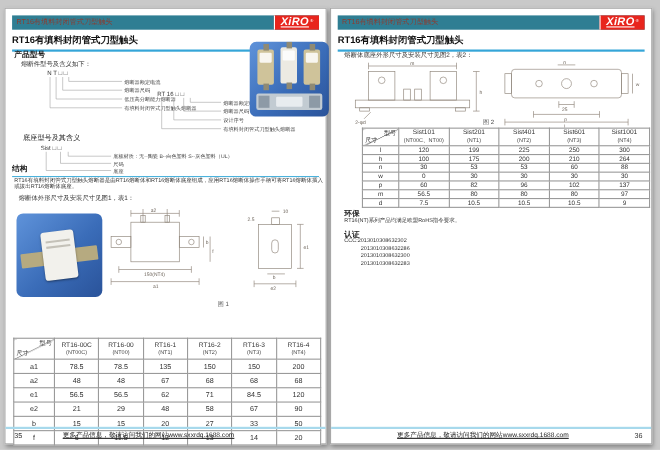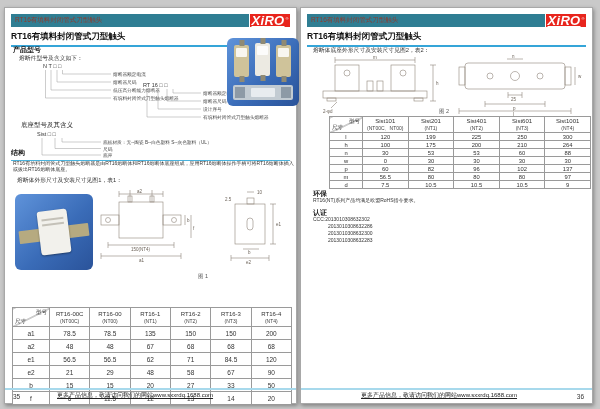--- a/index.html
+++ b/index.html
@@ -4,21 +4,21 @@
 <style>
   html,body{margin:0;padding:0;}
   body{font-family:"Liberation Sans","DejaVu Sans",sans-serif;}
   .spread{position:relative;width:600px;height:409px;background:#c9c9c9;overflow:hidden;}
   .page{position:absolute;top:7px;width:291px;height:395px;background:#ffffff;border:1px solid #a8a8a8;box-shadow:1px 2px 4px rgba(0,0,0,.35);}
   .page-left{left:4px;}
   .page-right{left:300px;}
   .hbar{position:absolute;top:6px;left:6px;right:6px;height:13px;background:#2f7e93;display:flex;align-items:center;}
   .hbar-title{color:#8e3b2f;font-size:6.5px;padding-left:4px;white-space:nowrap;}
   .logo{margin-left:auto;background:#e8251d;height:13px;min-width:40px;display:flex;align-items:center;justify-content:center;border-left:1px solid #fff;}
-  .logo-txt{color:#fff;font-weight:bold;font-style:italic;font-size:13px;text-decoration:underline;letter-spacing:.3px;}
+  .logo-txt{color:#fff;font-weight:bold;font-style:italic;font-size:10px;text-decoration:underline;letter-spacing:.3px;}
   .logo-reg{color:#fff;font-size:4px;margin-left:1px;align-self:flex-start;padding-top:2px;}
   .ptitle{position:absolute;top:23px;left:6px;right:6px;font-size:8.5px;font-weight:bold;color:#111;border-bottom:2px solid #35a5d8;padding-bottom:2px;white-space:nowrap;}
   .t{position:absolute;white-space:nowrap;color:#222;}
   .h2{font-size:7px;font-weight:bold;color:#222;}
   .h2line{border-bottom:1.5px solid #4ab2dc;}
   .small{font-size:5.8px;color:#333;}
   .tiny{font-size:5px;color:#333;}
   svg text{fill:#444;font-family:"Liberation Sans","DejaVu Sans",sans-serif;}
   svg .code{font-size:5.5px;fill:#333;}
   svg .lbl{font-size:4.7px;fill:#444;}

